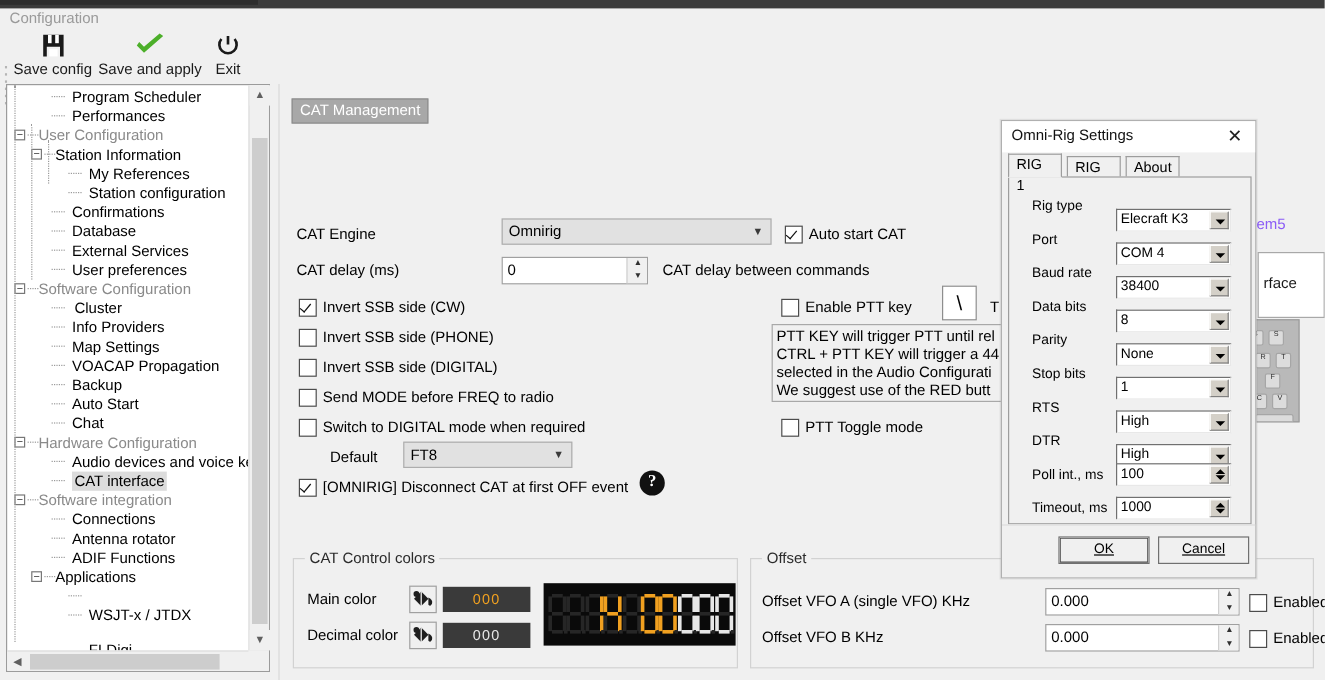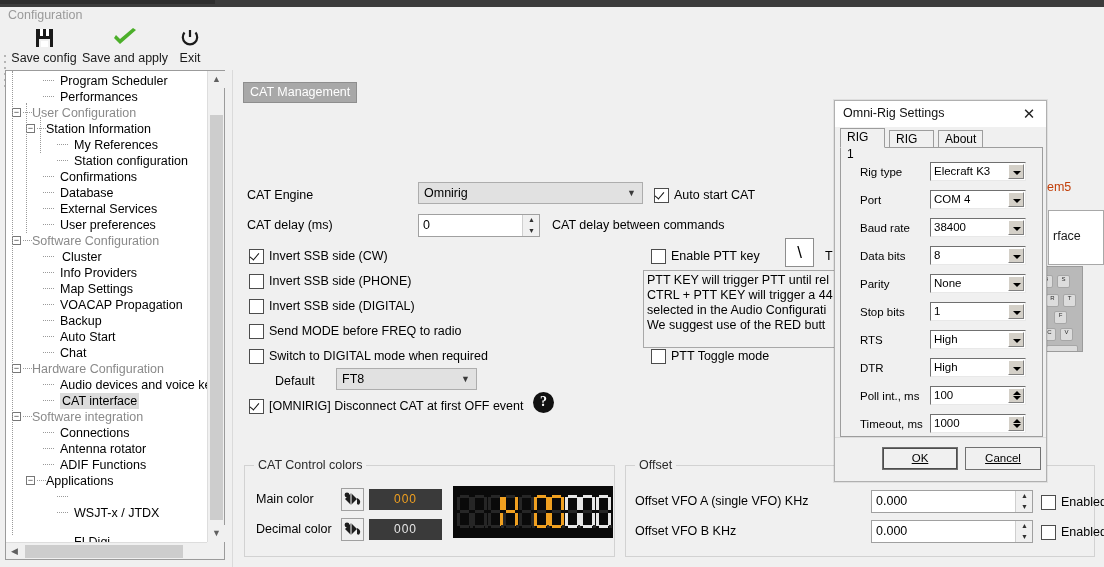--- a/index.html
+++ b/index.html
@@ -314,21 +314,21 @@
   .olab {
     position: absolute; font-size: 11.5px; color: #000;
     font-family: "Liberation Sans", sans-serif; white-space: nowrap;
   }
   
   .ocombo {
     position: absolute; width: 96px; height: 19px;
     background: #fff;
     border-top: 1px solid #707070; border-left: 1px solid #707070;
     border-right: 1px solid #e8e8e8; border-bottom: 1px solid #e8e8e8;
-    font-size: 11.5px; line-height: 17px; padding-left: 3px;
+    font-size: 11.5px; line-height: 17px; padding-left: 3px; margin-top: 12px;
   }
   .ocombo .btn {
     position: absolute; right: 1px; top: 1px; width: 16px; height: 15px;
     background: #d4d0c8;
     border-top: 1px solid #fff; border-left: 1px solid #fff;
     border-right: 1px solid #808080; border-bottom: 1px solid #808080;
   }
   .ocombo .btn::after {
     content: ""; position: absolute; left: 4px; top: 6px;
     border-left: 4px solid transparent; border-right: 4px solid transparent;
@@ -364,21 +364,21 @@
   .obtn {
     position: absolute; top: 9px; width: 76px; height: 23px;
     background: #f0f0f0;
     border: 1px solid #707070;
     font-size: 11.5px; text-align: center; line-height: 21px;
   }
   .obtn.def { box-shadow: 0 0 0 1px #4d4d4d inset; }
   .obtn .u { text-decoration: underline; }
 
   
-  .frag { position: absolute; font-size: 12.5px; color: #c2410c; }
+  .frag { position: absolute; font-size: 12.5px; color: #8b5cf6; }
   #kbd {
     position: absolute; left: 1043px; top: 266px; width: 40px; height: 86px;
     background: #b9b9b9; border: 1px solid #9b9b9b;
     overflow: hidden;
   }
   #kbd .k {
     position: absolute; background: #dcdcdc;
     border: 1px solid #a6a6a6; border-radius: 2px;
     font-size: 6px; text-align: center; color: #2a2a2a;
   }
@@ -625,21 +625,21 @@
 
   <div class="cb on" style="left:16px; top:329px;">
     <span>[OMNIRIG] Disconnect CAT at first OFF event</span></div>
   <div class="helpicon" style="left:300px; top:322px;">?</div>
 
   <div class="cb" style="left:418px; top:179px;">
     <span>Enable PTT key</span></div>
   <div class="keybox" style="left:552px; top:168px;">\</div>
   <div class="lab" style="left:592px; top:179px;">T</div>
 
-  <div class="infobox" style="left:410px; top:200px; width:250px; height:78px;">
+  <div class="infobox" style="left:410px; top:200px; width:250px; height:65px;">
     <div>PTT KEY will trigger PTT until rel</div>
     <div>CTRL + PTT KEY will trigger a 44</div>
     <div>selected in the Audio Configurati</div>
     <div>We suggest use of the RED butt</div>
   </div>
 
   <div class="cb" style="left:418px; top:279px;">
     <span>PTT Toggle mode</span></div>
 
   <div class="frame" style="left:11px; top:395px; width:371px; height:92px;">

